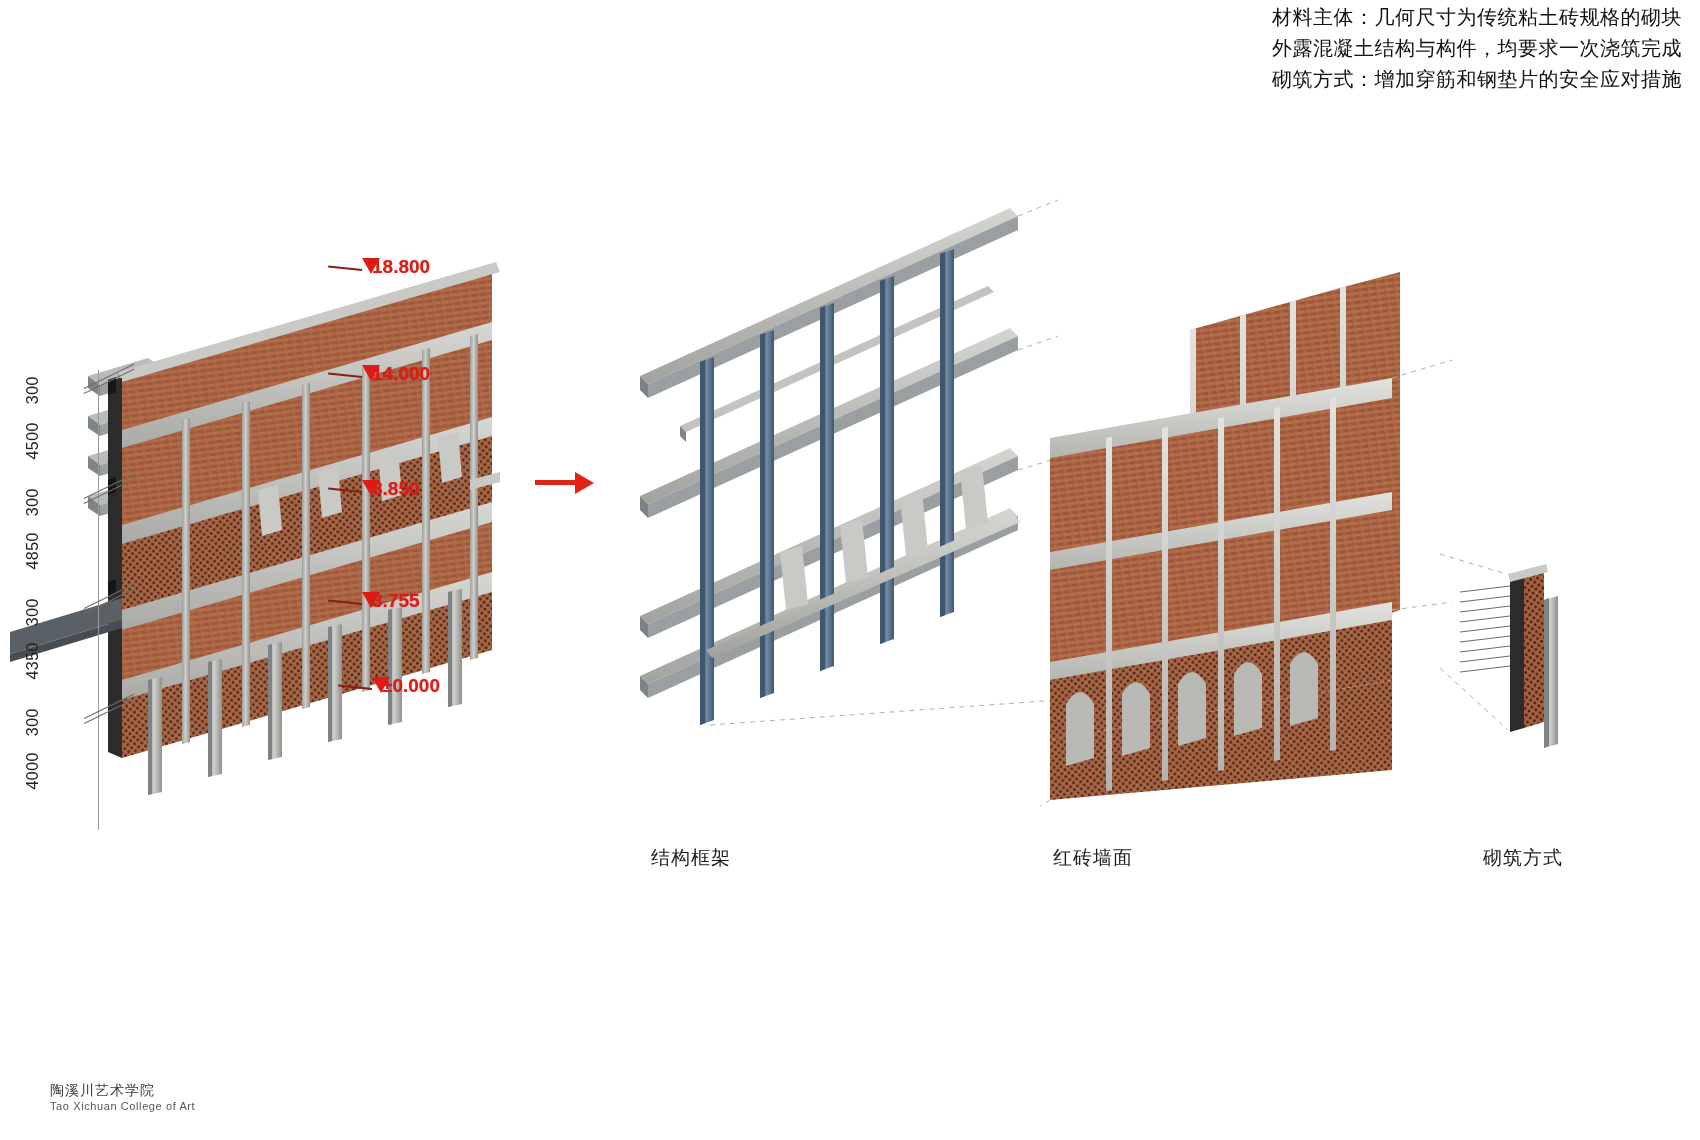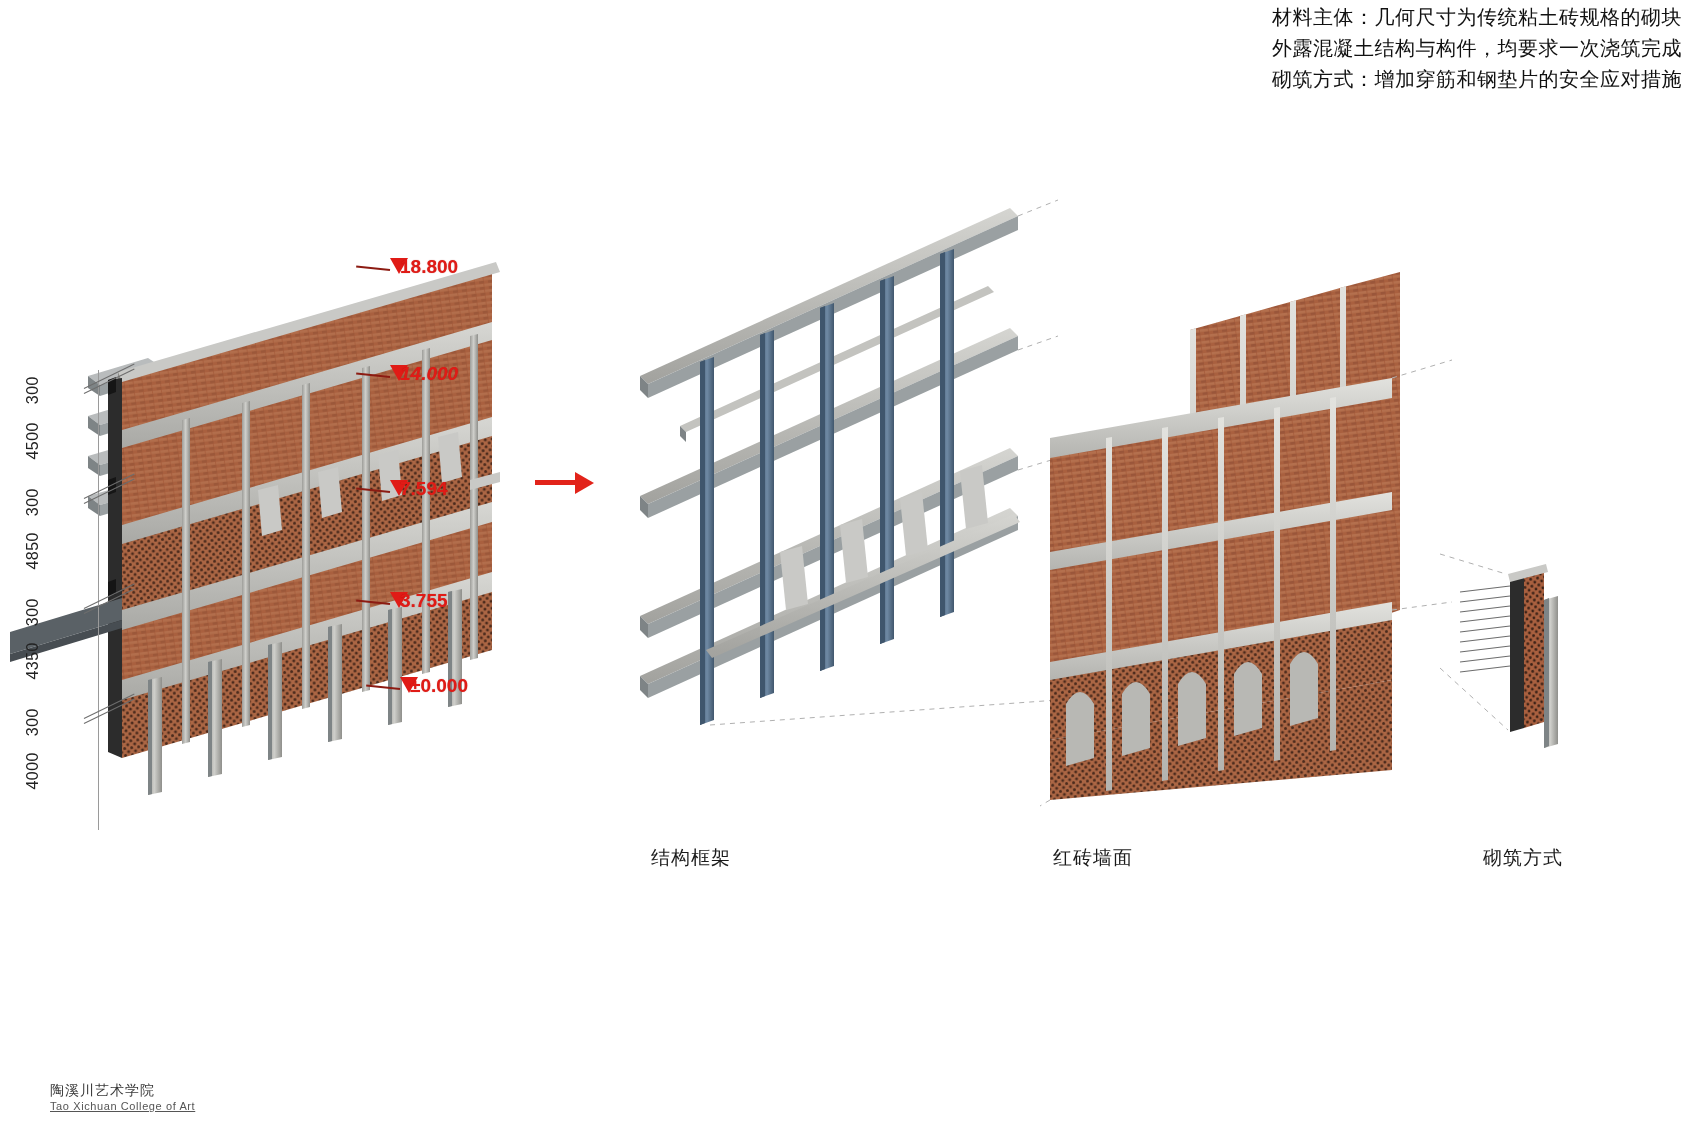--- a/index.html
+++ b/index.html
@@ -30,21 +30,21 @@
   }
   #dimchain .tick.b{margin-top:5px;}
   #dimchain .dimlabel{
     position:absolute;left:0;width:64px;text-align:right;
     font-size:16px;color:#222;letter-spacing:.5px;
     writing-mode:vertical-rl;transform:rotate(180deg);
     white-space:nowrap;
   }
 
   
-  .level{position:absolute;white-space:nowrap;margin-left:28px;}
+  .level{position:absolute;white-space:nowrap;}
   .level .leader{
     position:absolute;right:100%;top:13px;width:34px;height:2px;
     background:#8c1b12;transform:rotate(6deg);transform-origin:right center;
   }
   .level .arrow{
     position:absolute;left:0;top:2px;width:0;height:0;
     border-left:9px solid transparent;border-right:9px solid transparent;
     border-top:16px solid #e01b16;
   }
   .level .txt{
@@ -60,21 +60,21 @@
     border-top:11px solid transparent;border-bottom:11px solid transparent;
     border-left:19px solid #e2231a;
   }
 
   
   .caption{font-size:19px;color:#1a1a1a;letter-spacing:1px;white-space:nowrap;}
 
   
   #footer{left:50px;top:1082px;}
   #footer .cn{font-size:14px;color:#3a3a3a;letter-spacing:1px;line-height:1.25;}
-  #footer .en{font-size:11px;color:#555;letter-spacing:.6px;font-family:"Liberation Sans",sans-serif;text-decoration:underline;}
+  #footer .en{font-size:11px;color:#555;letter-spacing:.6px;font-family:"Liberation Sans",sans-serif;}
 
   
   svg{display:block;}
   .steel-l{fill:#b9bcbd;}
   .steel-d{fill:#7e8486;}
   .steel-m{fill:#9aa0a2;}
   .conc-l{fill:#c9c9c6;}
   .conc-d{fill:#8d8d89;}
   .dark{fill:#2c2c2c;}
   .blue-d{fill:#3f566d;}
@@ -217,29 +217,29 @@
   <div class="dimlabel" style="top:272px;">4350</div>
   <div class="dimlabel" style="top:338px;">300</div>
   <div class="dimlabel" style="top:382px;">4000</div>
 </div>
 
 <div class="level" style="left:362px;top:256px;">
   <span class="leader"></span>
   <span class="arrow"></span>
   <span class="txt">18.800</span>
 </div>
-<div class="level" style="left:362px;top:363px;font-style:italic;">
+<div class="level" style="left:362px;top:363px;">
   <span class="leader"></span>
   <span class="arrow"></span>
   <span class="txt">14.000</span>
 </div>
 <div class="level" style="left:362px;top:478px;">
   <span class="leader"></span>
   <span class="arrow"></span>
-  <span class="txt">7.594</span>
+  <span class="txt">8.850</span>
 </div>
 <div class="level" style="left:362px;top:590px;">
   <span class="leader"></span>
   <span class="arrow"></span>
   <span class="txt">3.755</span>
 </div>
 <div class="level" style="left:372px;top:675px;text-align:right;">
   <span class="leader"></span>
   <span class="arrow"></span>
   <span class="txt">±0.000</span>

